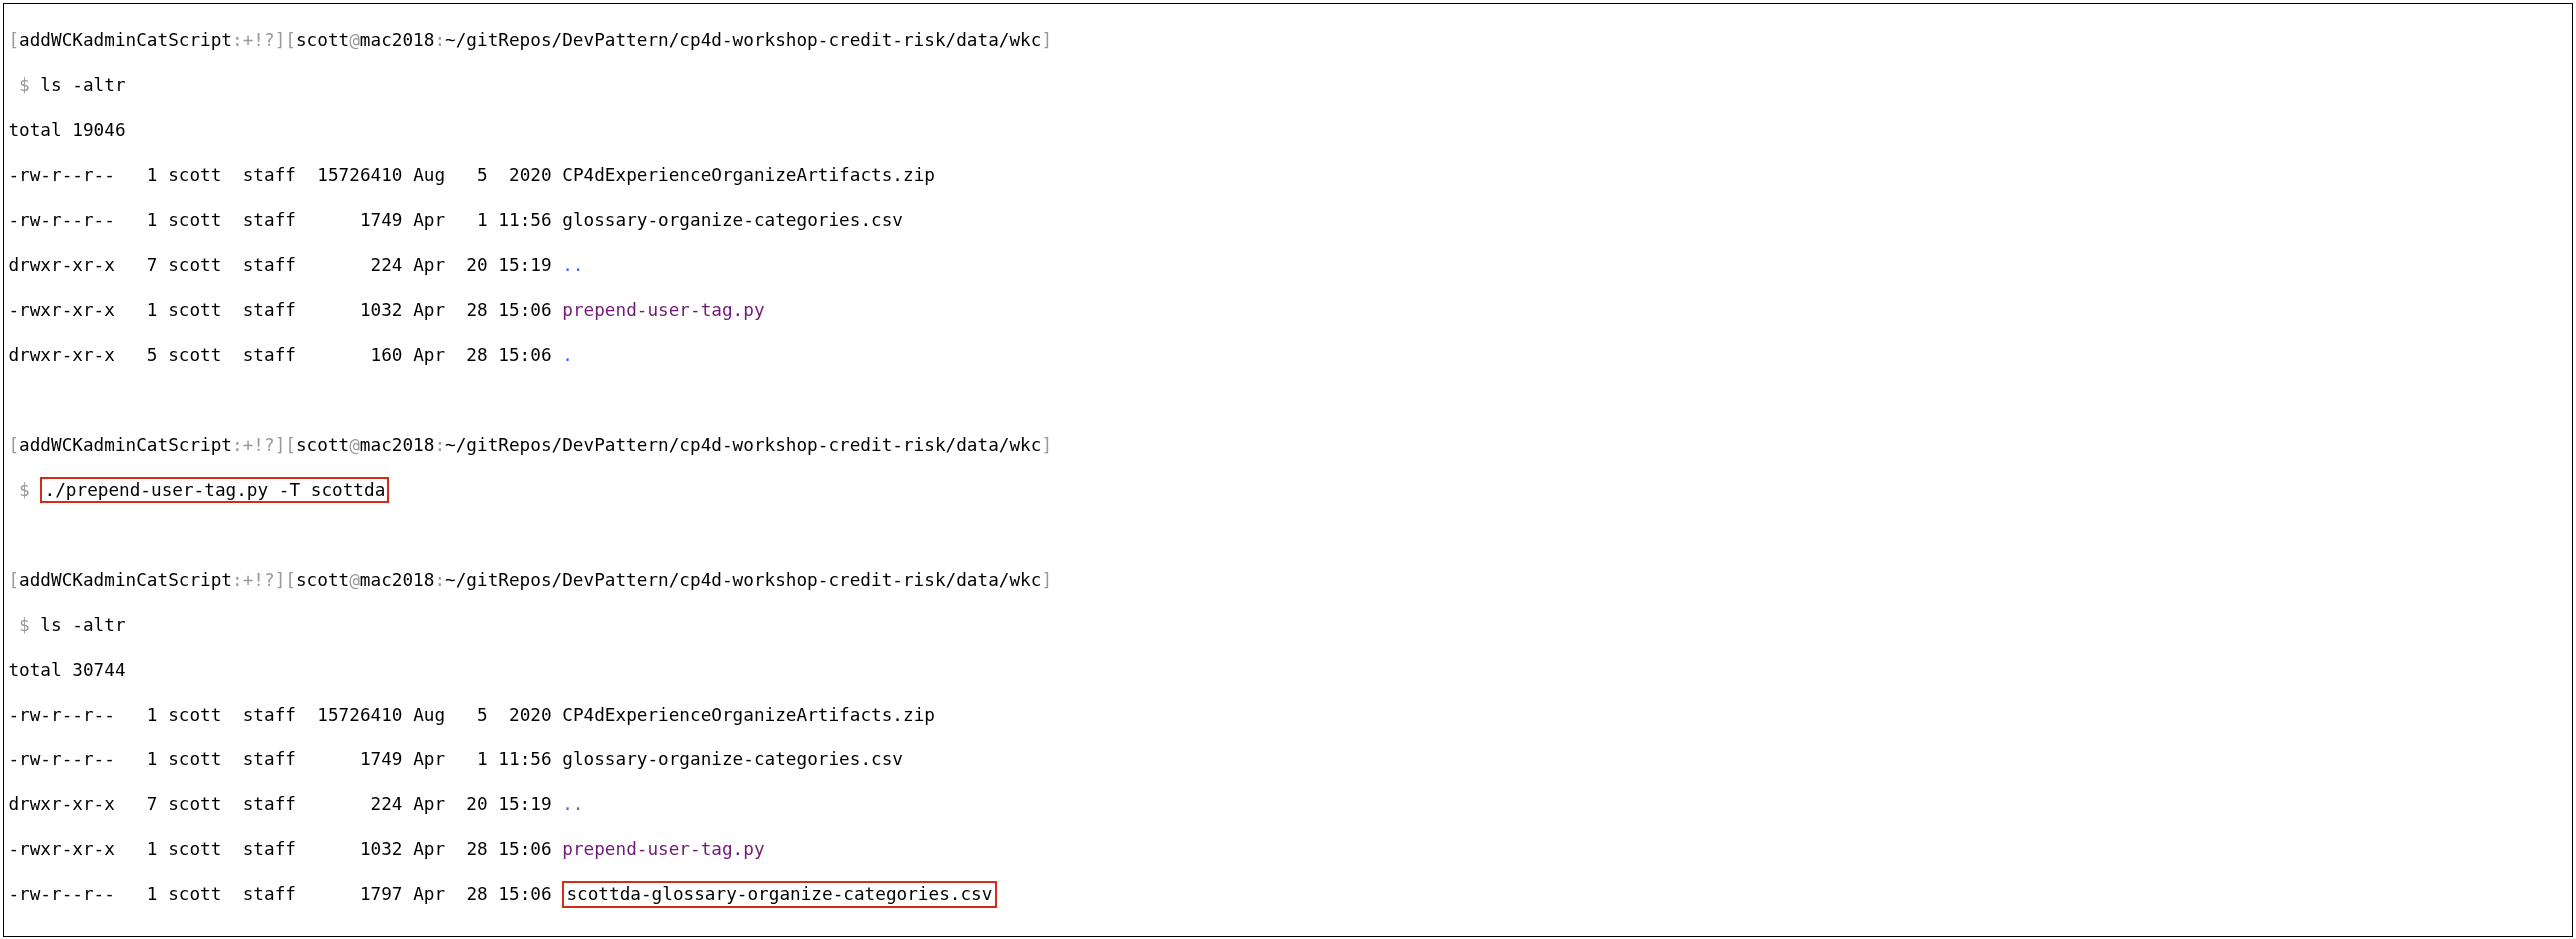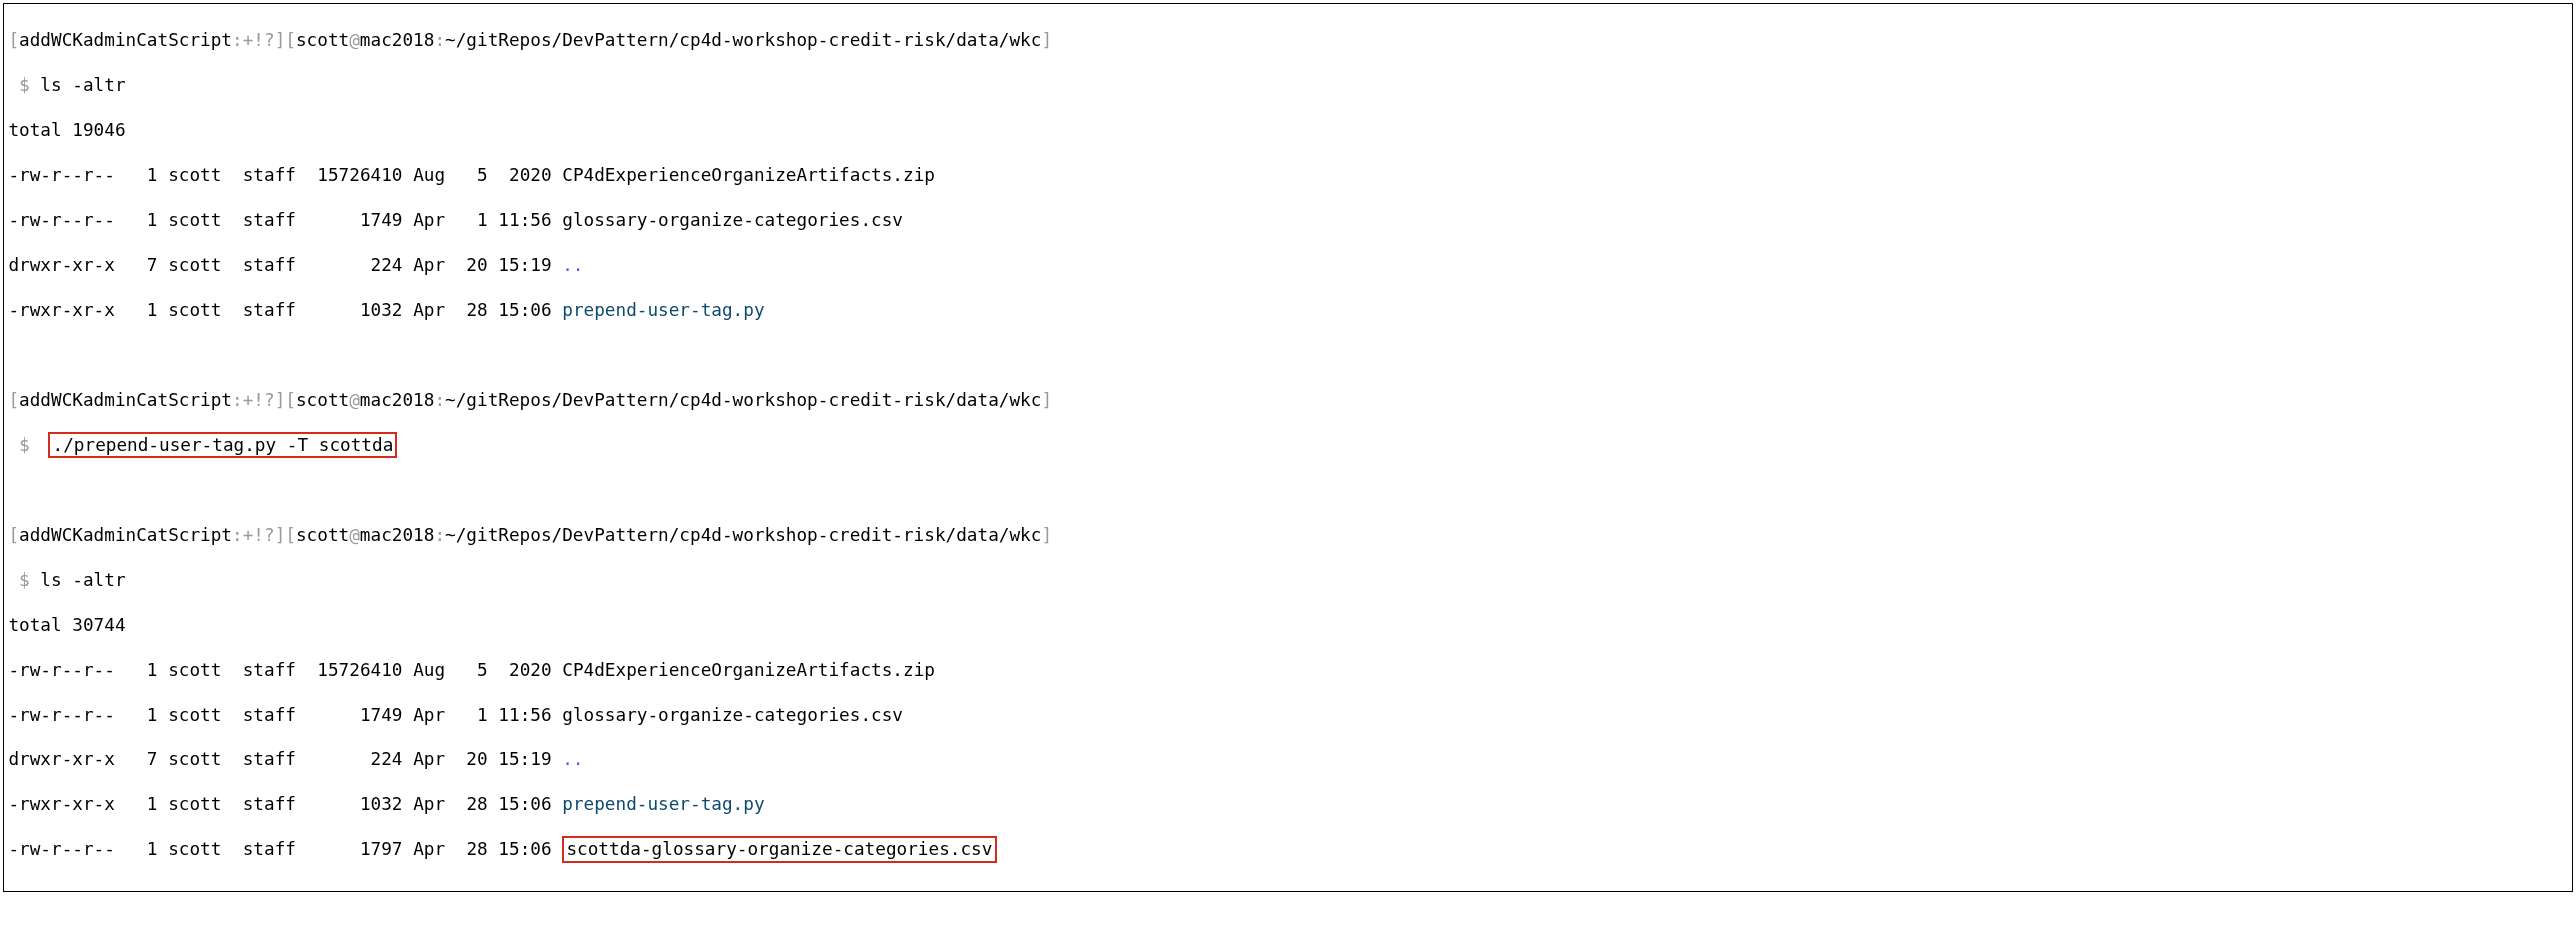--- a/index.html
+++ b/index.html
@@ -14,45 +14,46 @@
     padding: 3px 4.4px 7.4px 4.4px;
     font-family: "SF Mono", ui-monospace, Menlo, Consolas, monospace;
     font-size: 17.7px;
     line-height: 1.27;
     color: #000;
     white-space: pre;
     overflow: hidden;
   }
   .gray { color: #9a9a9a; }
   .blue { color: #4a5cff; }
-  .red  { color: #0c4a6e; }
+  .red  { color: #701a75; }
   .hx1 {
     border: 2.2px solid #d42b1b;
     padding: 0 2.2px;
     display: inline-block;
-    margin: -2.2px 8px;
+    margin: -2.2px 0;
   }
   .hx2 {
     border: 2.2px solid #d42b1b;
     padding: 0 2.2px;
     display: inline-block;
     margin: -2.2px 0;
   }
 </style>
 </head>
 <body>
 
 <div class="terminal">
 <div><span class="gray">[</span><span>addWCKadminCatScript</span><span class="gray">:+!?</span><span class="gray">]</span><span class="gray">[</span><span>scott</span><span class="gray">@</span><span>mac2018</span><span class="gray">:</span><span>~/gitRepos/DevPattern/cp4d-workshop-credit-risk/data/wkc</span><span class="gray">]</span></div>
 <div><span class="gray"> $ </span><span>ls -altr</span></div>
 <div>total 19046</div>
 <div><span>-rw-r--r--</span>   <span>1</span> <span>scott</span>  <span>staff</span>  <span>15726410</span> <span>Aug   5  2020</span> <span>CP4dExperienceOrganizeArtifacts.zip</span></div>
 <div><span>-rw-r--r--</span>   <span>1</span> <span>scott</span>  <span>staff</span>      <span>1749</span> <span>Apr   1 11:56</span> <span>glossary-organize-categories.csv</span></div>
 <div><span>drwxr-xr-x</span>   <span>7</span> <span>scott</span>  <span>staff</span>       <span>224</span> <span>Apr  20 15:19</span> <span class="blue">..</span></div>
 <div><span>-rwxr-xr-x</span>   <span>1</span> <span>scott</span>  <span>staff</span>      <span>1032</span> <span>Apr  28 15:06</span> <span class="red">prepend-user-tag.py</span></div>
+<div><span>drwxr-xr-x</span>   <span>5</span> <span>scott</span>  <span>staff</span>       <span>160</span> <span>Apr  28 15:06</span> <span class="blue">.</span></div>
 <div> </div>
 <div><span class="gray">[</span><span>addWCKadminCatScript</span><span class="gray">:+!?</span><span class="gray">]</span><span class="gray">[</span><span>scott</span><span class="gray">@</span><span>mac2018</span><span class="gray">:</span><span>~/gitRepos/DevPattern/cp4d-workshop-credit-risk/data/wkc</span><span class="gray">]</span></div>
 <div><span class="gray"> $ </span><span class="hx1"><span>./prepend-user-tag.py -T scottda</span></span></div>
 <div> </div>
 <div><span class="gray">[</span><span>addWCKadminCatScript</span><span class="gray">:+!?</span><span class="gray">]</span><span class="gray">[</span><span>scott</span><span class="gray">@</span><span>mac2018</span><span class="gray">:</span><span>~/gitRepos/DevPattern/cp4d-workshop-credit-risk/data/wkc</span><span class="gray">]</span></div>
 <div><span class="gray"> $ </span><span>ls -altr</span></div>
 <div>total 30744</div>
 <div><span>-rw-r--r--</span>   <span>1</span> <span>scott</span>  <span>staff</span>  <span>15726410</span> <span>Aug   5  2020</span> <span>CP4dExperienceOrganizeArtifacts.zip</span></div>
 <div><span>-rw-r--r--</span>   <span>1</span> <span>scott</span>  <span>staff</span>      <span>1749</span> <span>Apr   1 11:56</span> <span>glossary-organize-categories.csv</span></div>
 <div><span>drwxr-xr-x</span>   <span>7</span> <span>scott</span>  <span>staff</span>       <span>224</span> <span>Apr  20 15:19</span> <span class="blue">..</span></div>

